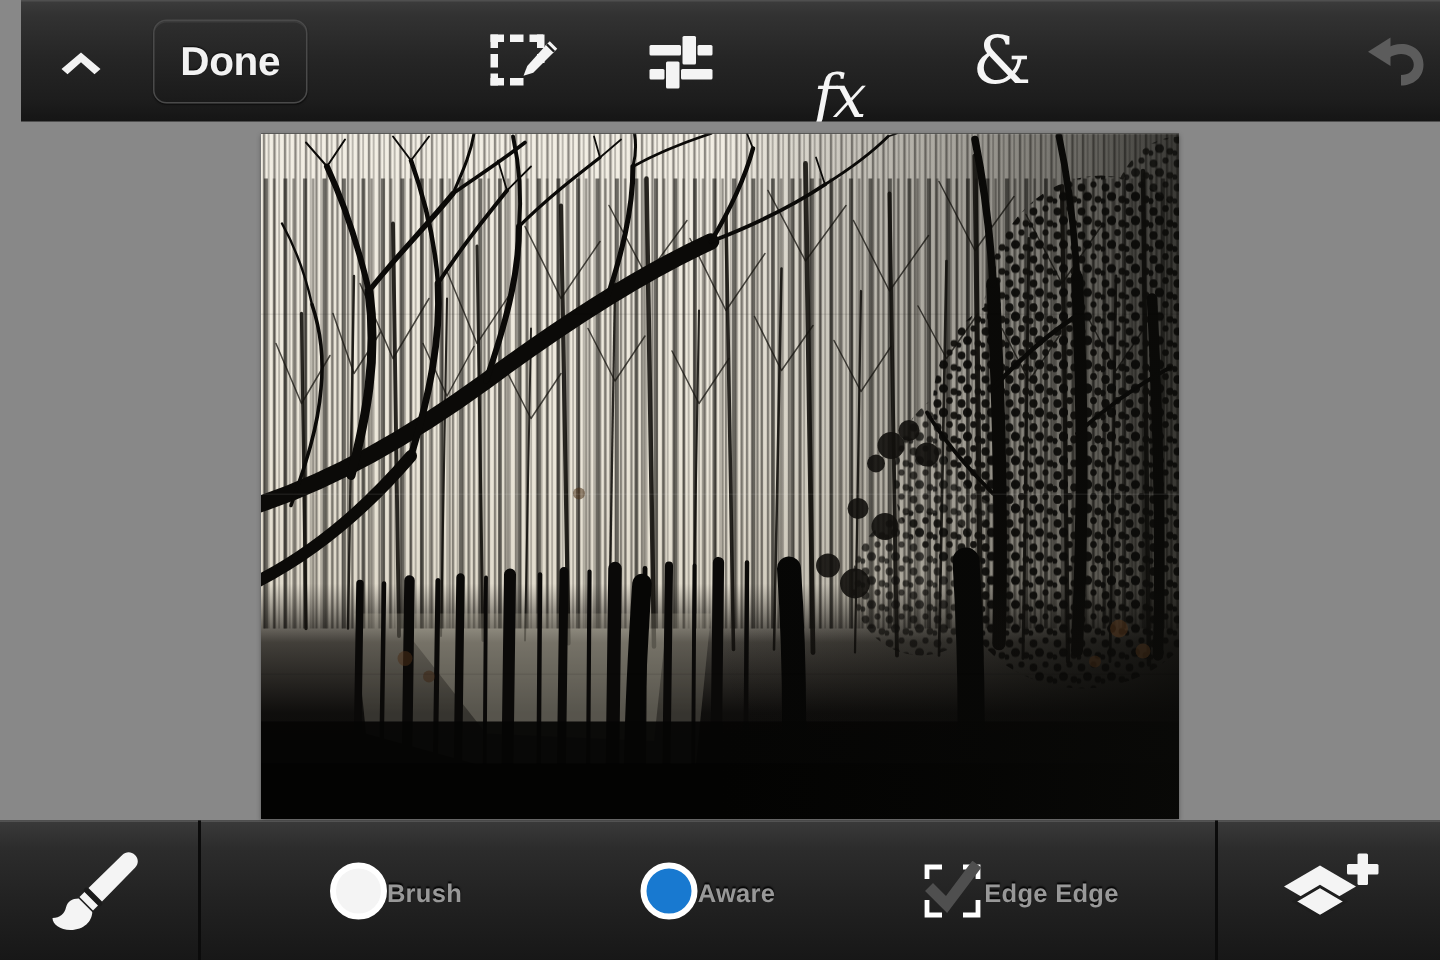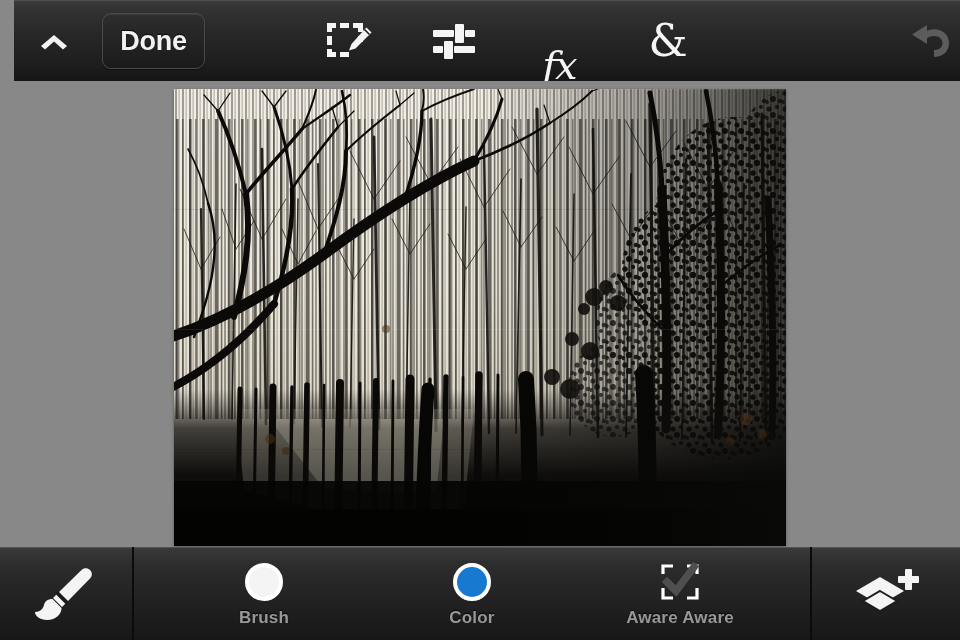--- a/index.html
+++ b/index.html
@@ -123,21 +123,21 @@
   #bb-left   { width: 132px; cursor: pointer; }
   #bb-center { width: 680px; border-left: 2px solid #0b0b0b; border-right: 2px solid #0b0b0b; }
   #bb-right  { width: 148px; cursor: pointer; }
 
   #bb-center-inner {
     display: flex; width: 100%; height: 100%;
     align-items: center; justify-content: space-around;
     padding: 0 26px;
   }
   .bb-item {
-    display: flex; flex-direction: column;
+    display: flex; flex-direction: row;
     align-items: center; justify-content: center;
     width: 150px; cursor: pointer;
   }
   .bb-item-icon { height: 44px; display:flex; align-items:center; justify-content:center; }
   .bb-item-label {
     margin-top: 4px;
     font-size: 17px;
     font-weight: bold;
     color: #989898;
     letter-spacing: 0.2px;
@@ -450,36 +450,36 @@
           <div class="bb-item-icon">
             <div class="ring-swatch" style="background:#f4f4f4;"></div>
           </div>
           <div class="bb-item-label">Brush</div>
         </div>
 
         <div class="bb-item">
           <div class="bb-item-icon">
             <div class="ring-swatch" style="background:#1879d0;"></div>
           </div>
-          <div class="bb-item-label">Color</div>
+          <div class="bb-item-label">Aware</div>
         </div>
 
         <div class="bb-item">
           <div class="bb-item-icon">
             <svg width="42" height="40" viewBox="0 0 42 40">
               <g fill="none" stroke="#ffffff" stroke-width="3.2">
                 <path d="M4 12 L4 4 L14 4"></path>
                 <path d="M28 4 L38 4 L38 12"></path>
                 <path d="M38 26 L38 36 L28 36"></path>
                 <path d="M14 36 L4 36 L4 26"></path>
               </g>
               <path d="M8 20 L17 29 L35 5" fill="none" stroke="#4f4f4f" stroke-width="7.5" stroke-linecap="square" stroke-linejoin="miter"></path>
             </svg>
           </div>
-          <div class="bb-item-label">Aware Aware</div>
+          <div class="bb-item-label">Edge Edge</div>
         </div>
 
       </div>
     </div>
 
     <div class="bb-panel" id="bb-right">
       <svg width="70" height="58" viewBox="0 0 70 58">
         <g fill="#f4f4f4">
           <polygon points="29,12 53,26 29,40 5,26"></polygon>
           <polygon points="29,26 46,36 29,46 12,36"></polygon>

